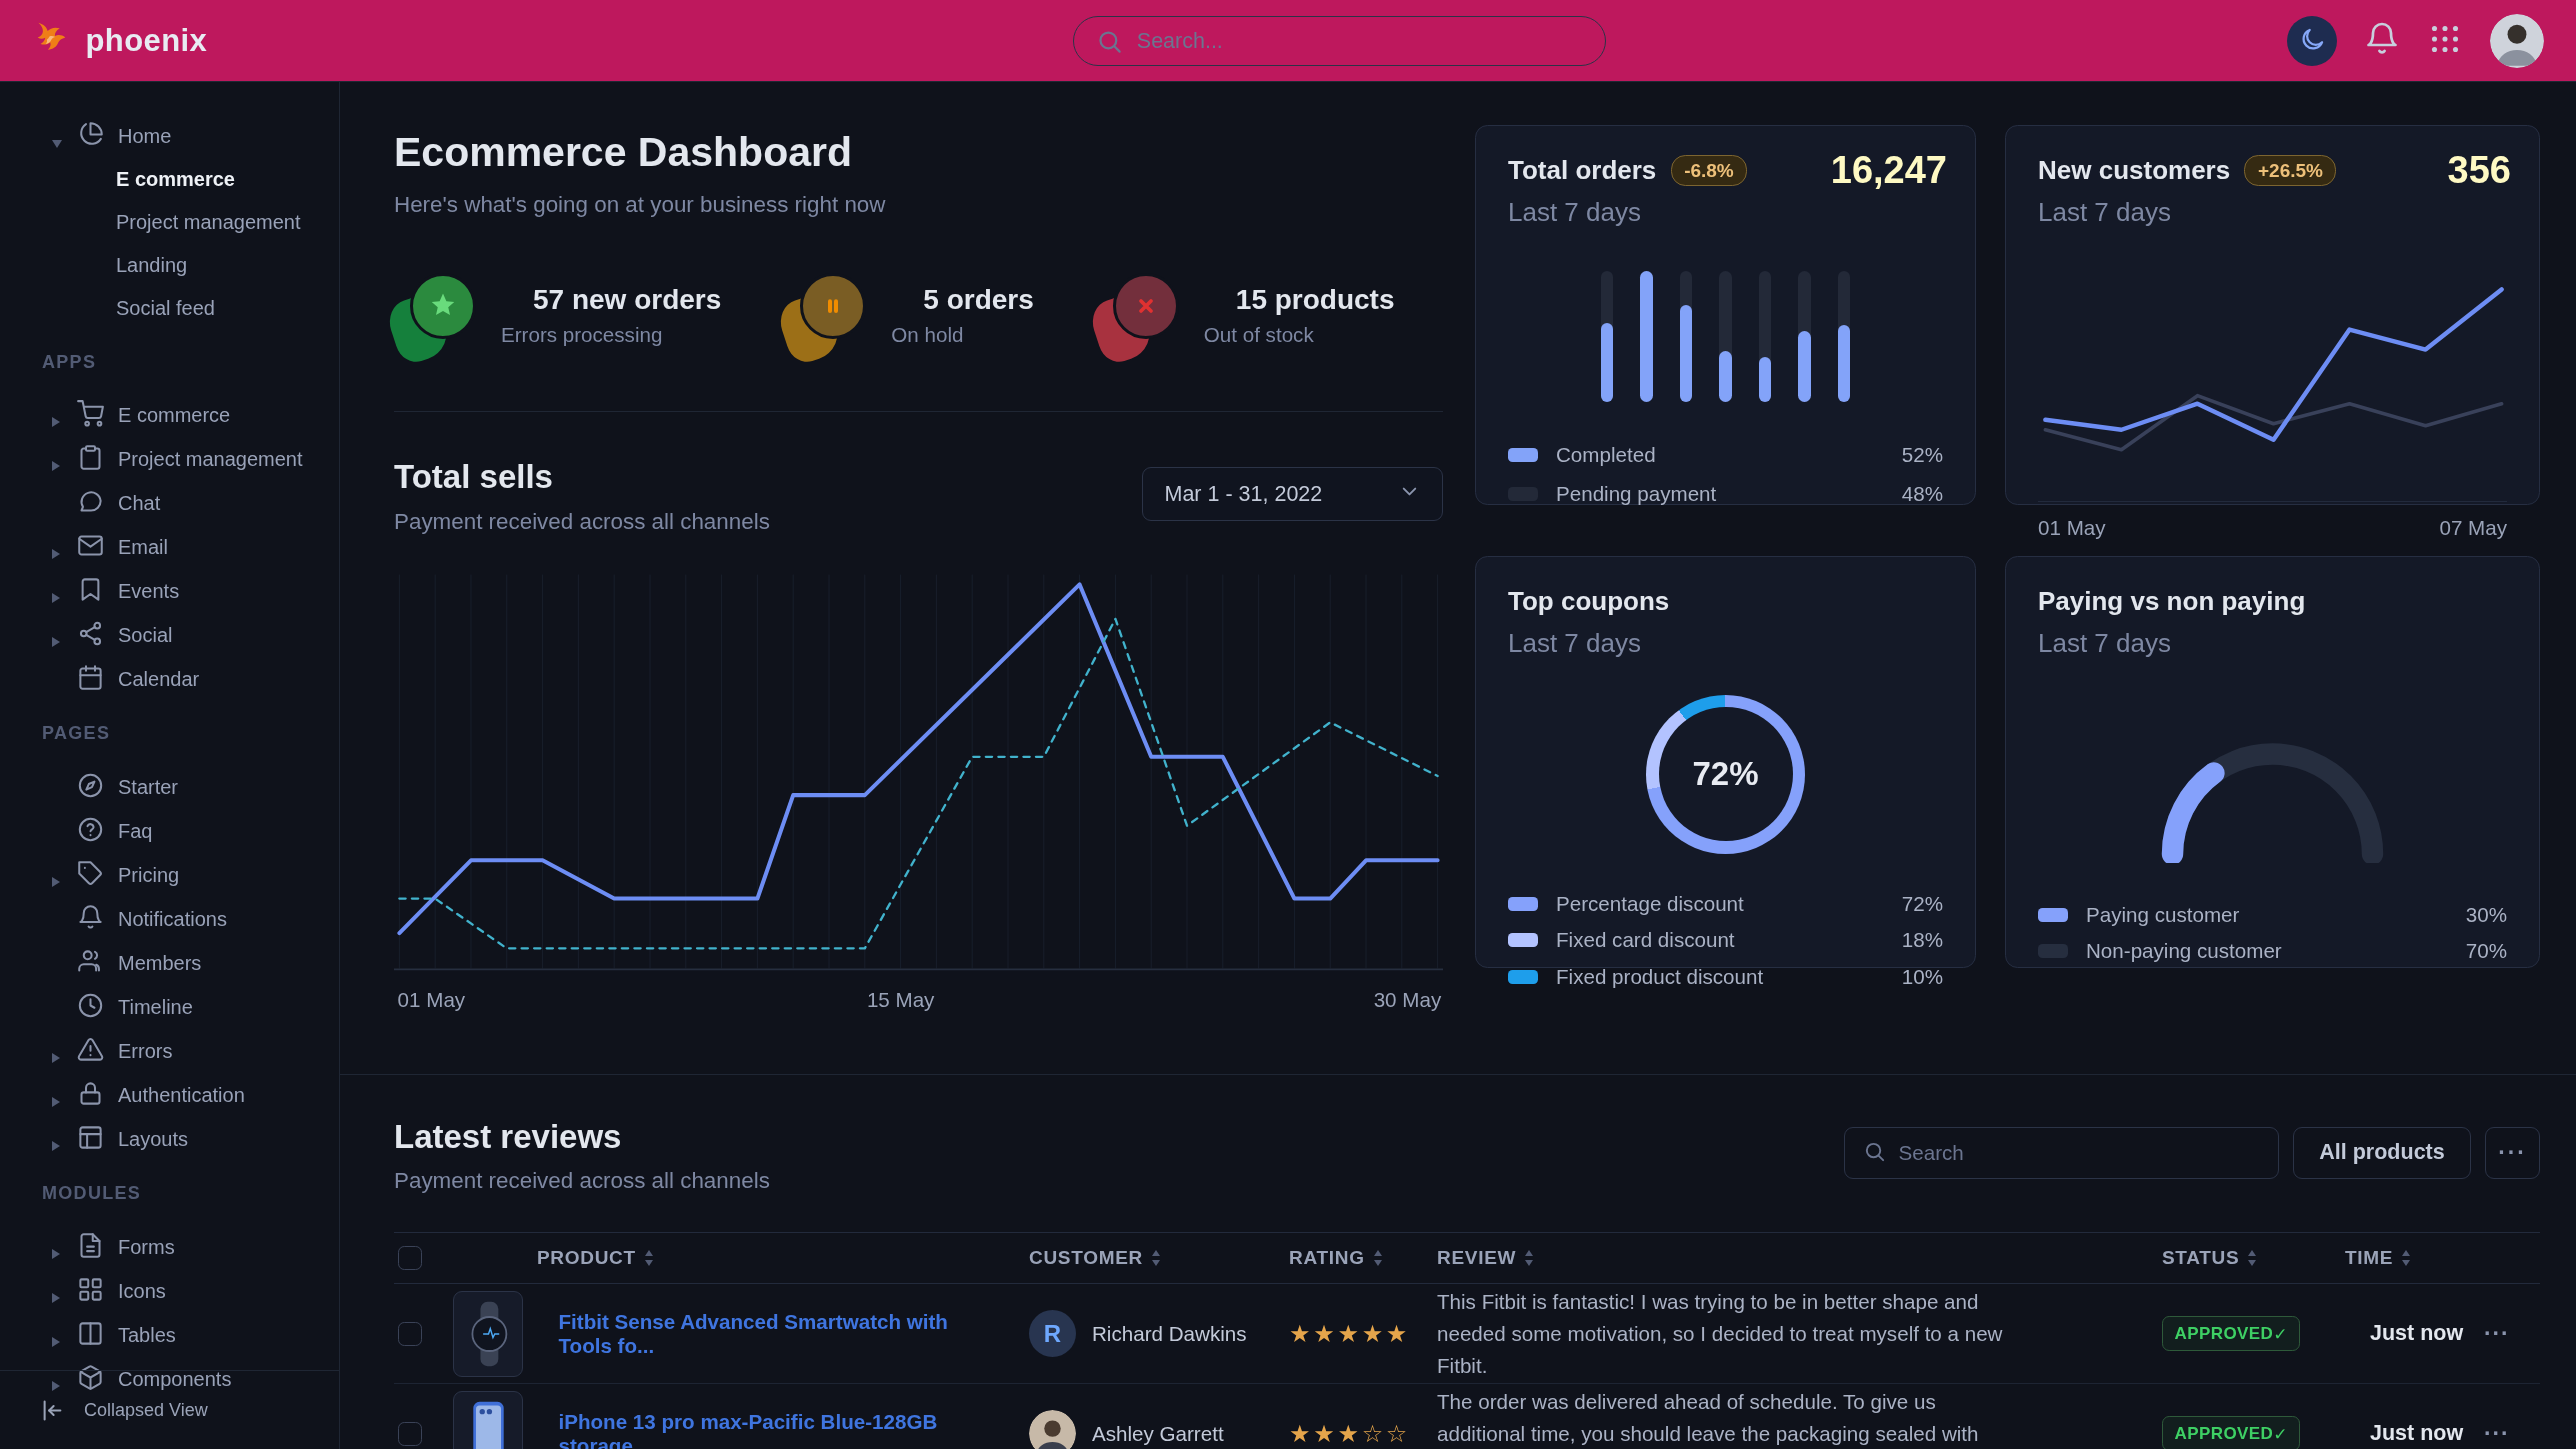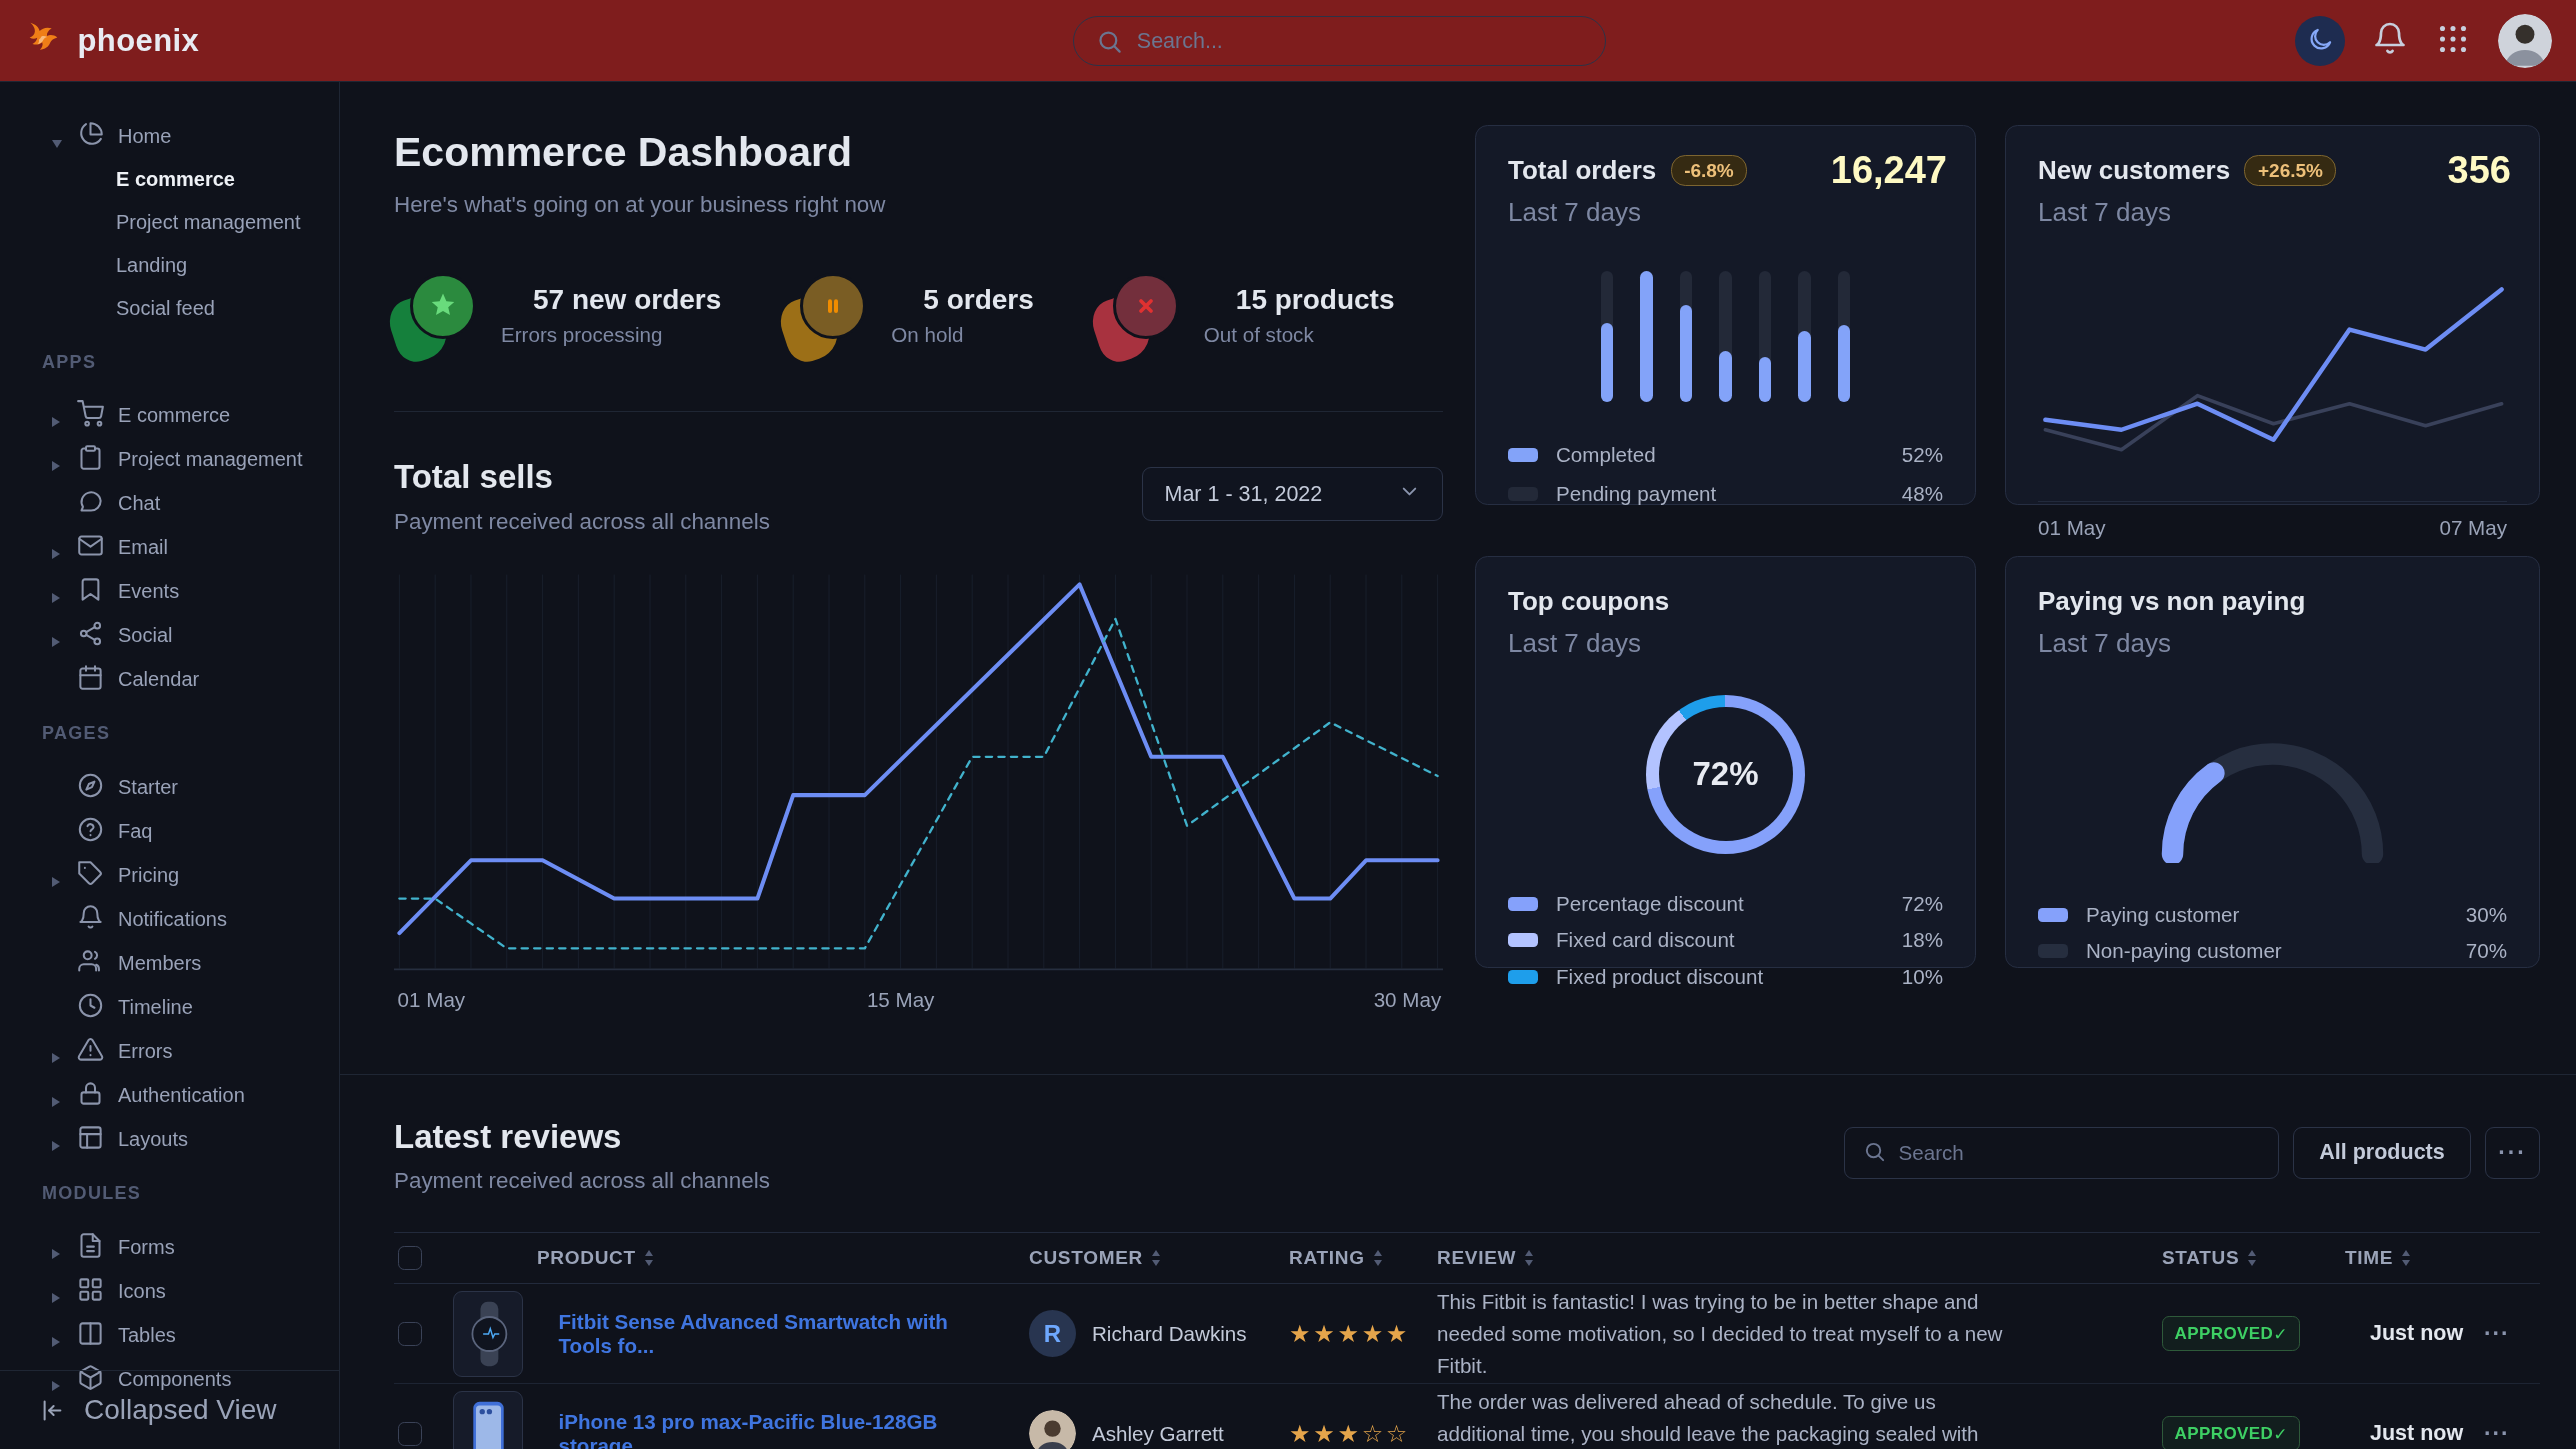--- a/index.html
+++ b/index.html
@@ -1,21 +1,21 @@
 <!DOCTYPE html>
 <html style="font-size:14.3px"><head>
 <meta charset="utf-8">
 <style>
   * { margin:0; padding:0; box-sizing:border-box; }
   html,body { width:2576px; height:1449px; overflow:hidden; background:#0f121b;
     font-family:"Liberation Sans", sans-serif; color:#dfe3ec; }
 
   
   .topbar { position:fixed; top:0; left:0; right:0; height:82px; display:flex; align-items:center;
-    padding:0 24px; background:#7f1d1d; border-bottom:0.9px solid #1f2634; z-index:20; }
+    padding:0 32px; background:#be185d; border-bottom:0.9px solid #1f2634; z-index:20; }
   .logo { display:flex; align-items:center; gap:12.5px; }
   .logo-text { font-size:31px; font-weight:700; color:#e8ebf2; letter-spacing:0.4px; }
   .topbar-search { position:absolute; left:1073px; top:16px; width:533px; height:50px;
     border:0.9px solid #2b3347; border-radius:25px; display:flex; align-items:center; padding:0 21.5px; gap:14.3px; color:#6b7590; }
   .topbar-search input { flex:1; background:transparent; border:none; outline:none; color:#c3cad9; font-size:21.5px; font-family:inherit; }
   .topbar-search input::placeholder { color:#6b7590; }
   .topbar-right { margin-left:auto; display:flex; align-items:center; gap:27px; }
   .moon-btn { width:50px; height:50px; border-radius:50%; background:#1e2c50; display:flex; align-items:center; justify-content:center; color:#86a8f8; cursor:pointer; }
   .icon-btn { color:#c8cfdd; cursor:pointer; display:flex; }
   .icon-btn svg { width:36px; height:36px; }
@@ -26,21 +26,21 @@
   .sidebar { position:fixed; top:82px; left:0; bottom:0; width:340px; border-right:0.9px solid #1f2634; padding-top:21.5px; background:#0f121b; z-index:10; }
   .nav-item { display:flex; align-items:flex-end; height:44px; padding-left:36px; color:#99a2b8; font-size:20px; cursor:pointer;margin-left:16px; }
   .nav-item .caret-box { width:25px; display:flex; align-items:center; flex:none; }
   .caret-right { width:0; height:0; border-left:8px solid #525b74; border-top:5.4px solid transparent; border-bottom:5.4px solid transparent; }
   .caret-down { width:0; height:0; border-top:8px solid #525b74; border-left:5.4px solid transparent; border-right:5.4px solid transparent; }
   .nav-icon { width:41px; display:flex; color:#8b94ab; flex:none; }
   .nav-item.sub { padding-left:100px; height:43px; }
   .nav-item.sub.active { color:#eef1f6; font-weight:700; }
   .nav-label { margin:32px 0 10.7px 42px; font-size:18px; font-weight:700; letter-spacing:1.3px; color:#525b74; }
   .sidebar-footer { position:absolute; left:0; right:0; bottom:0; height:79px; border-top:0.9px solid #1f2634;
-    display:flex; align-items:center; padding-left:39px; gap:18px; color:#9aa3b8; font-size:28px; cursor:pointer; }
+    display:flex; align-items:center; padding-left:39px; gap:18px; color:#9aa3b8; font-size:18px; cursor:pointer; }
   .svgicon svg { width:27px; height:27px; display:block; }
 
   
   .main { position:absolute; top:82px; left:340px; width:2236px; padding:43px 36px 0 54px; }
   .row1 { display:flex; gap:32px; }
   .leftcol { width:1049px; flex:none; }
   .page-title { font-size:41px; font-weight:800; color:#e3e7ee; margin:3.6px 0 16px; }
   .page-sub { font-size:22.4px; color:#7e88a3; }
   .stats { display:flex; gap:63px; margin-top:55px; }
   .stat { display:flex; align-items:center; gap:25px; }

